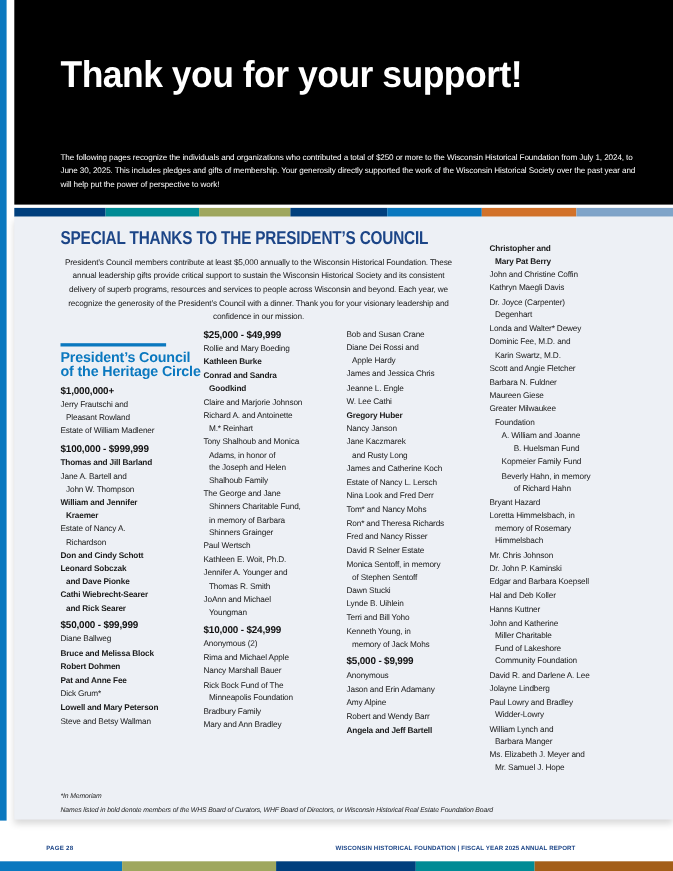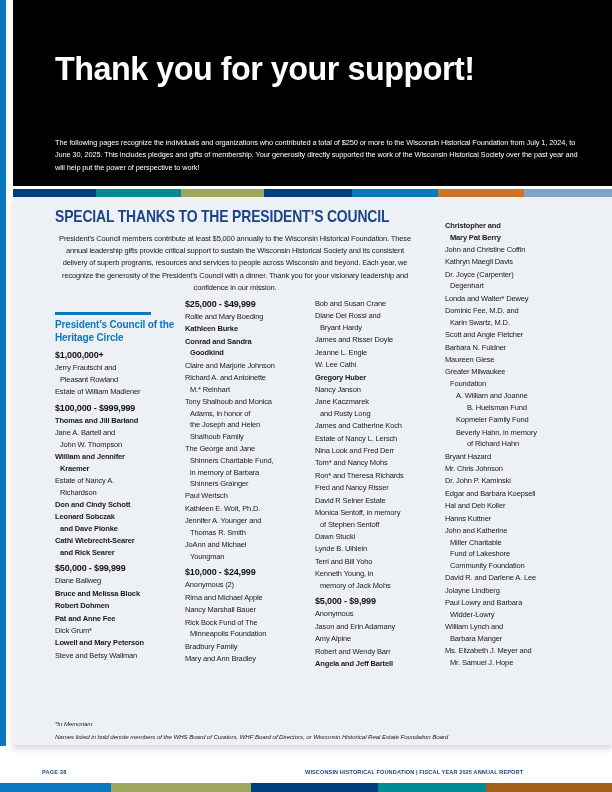--- a/index.html
+++ b/index.html
@@ -14,21 +14,21 @@
   .stripe-bottom { left:0; top:783px; width:612px; height:9px; }
   .content { position:absolute; left:13px; top:197px; width:599px; height:548px; background:#edf0f5; box-shadow:0 4px 6px rgba(0,0,0,0.15); }
   .section-title { position:absolute; left:42px; top:10px; margin:0; color:#1c4587; font-weight:700; font-size:17px; letter-spacing:-0.2px; transform:scaleX(0.82); transform-origin:left; white-space:nowrap; }
   .intro { position:absolute; left:42px; top:36px; width:360px; margin:0; color:#1a1a1a; font-size:7.5px; line-height:12.2px; letter-spacing:-0.15px;text-align:center; }
   .col { position:absolute; font-size:7.5px; line-height:11.6px; color:#1a1a1a; letter-spacing:-0.15px; }
   .col1 { left:42px; top:115px; width:128px; }
   .col2 { left:172px; top:101px; width:130px; }
   .col3 { left:302px; top:101px; width:130px; }
   .col4 { left:432px; top:23px; width:160px; }
   .heading-rule { width:96px; height:3px; background:#0a78bf; margin-bottom:4px; }
-  .circle-heading { color:#0a78bf; font-weight:700; font-size:10px; line-height:12.5px; margin-bottom:5px; }
+  .circle-heading { color:#0a78bf; font-weight:700; font-size:13px; line-height:12.5px; margin-bottom:5px; }
   .tier { font-weight:700; font-size:9px; color:#111; margin:4px 0 1px; line-height:12px; }
   .tier:first-child { margin-top:0; }
   .entry { margin-bottom:0.8px; }
   .entry .line2 { display:block; padding-left:5px; }
   .entry.sub { padding-left:11px; }
   .entry.sub .line2 { padding-left:11px; }
   .bold { font-weight:700; }
   .notes { position:absolute; left:42px; top:520px; font-size:6.2px; font-style:italic; color:#1a1a1a; line-height:13px; letter-spacing:-0.1px; }
   .footer-left { position:absolute; left:42px; top:769px; font-size:5.6px; font-weight:700; color:#1c4587; letter-spacing:0.2px; }
   .footer-right { position:absolute; left:305px; top:769px; font-size:5.6px; font-weight:700; color:#1c4587; letter-spacing:0.1px; white-space:nowrap; }
@@ -109,22 +109,22 @@
         <div class="entry"><span class="line1">Nancy Marshall Bauer</span></div>
         <div class="entry"><span class="line1">Rick Bock Fund of The</span><span class="line2">Minneapolis Foundation</span></div>
         <div class="entry"><span class="line1">Bradbury Family</span></div>
         <div class="entry"><span class="line1">Mary and Ann Bradley</span></div>
       </div>
   </div>
 
   <div class="col col3">
     <div class="list">
         <div class="entry"><span class="line1">Bob and Susan Crane</span></div>
-        <div class="entry"><span class="line1">Diane Dei Rossi and</span><span class="line2">Bryant Hardy</span></div>
-        <div class="entry"><span class="line1">James and Risser Doyle</span></div>
+        <div class="entry"><span class="line1">Diane Dei Rossi and</span><span class="line2">Apple Hardy</span></div>
+        <div class="entry"><span class="line1">James and Jessica Chris</span></div>
         <div class="entry"><span class="line1">Jeanne L. Engle</span></div>
         <div class="entry"><span class="line1">W. Lee Cathi</span></div>
         <div class="entry bold"><span class="line1">Gregory Huber</span></div>
         <div class="entry"><span class="line1">Nancy Janson</span></div>
         <div class="entry"><span class="line1">Jane Kaczmarek</span><span class="line2">and Rusty Long</span></div>
         <div class="entry"><span class="line1">James and Catherine Koch</span></div>
         <div class="entry"><span class="line1">Estate of Nancy L. Lersch</span></div>
         <div class="entry"><span class="line1">Nina Look and Fred Derr</span></div>
         <div class="entry"><span class="line1">Tom* and Nancy Mohs</span></div>
         <div class="entry"><span class="line1">Ron* and Theresa Richards</span></div>
@@ -155,29 +155,30 @@
         <div class="entry"><span class="line1">Londa and Walter* Dewey</span></div>
         <div class="entry"><span class="line1">Dominic Fee, M.D. and</span><span class="line2">Karin Swartz, M.D.</span></div>
         <div class="entry"><span class="line1">Scott and Angie Fletcher</span></div>
         <div class="entry"><span class="line1">Barbara N. Fuldner</span></div>
         <div class="entry"><span class="line1">Maureen Giese</span></div>
         <div class="entry"><span class="line1">Greater Milwaukee</span><span class="line2">Foundation</span></div>
         <div class="entry sub"><span class="line1">A. William and Joanne</span><span class="line2">B. Huelsman Fund</span></div>
         <div class="entry sub"><span class="line1">Kopmeier Family Fund</span></div>
         <div class="entry sub"><span class="line1">Beverly Hahn, in memory</span><span class="line2">of Richard Hahn</span></div>
         <div class="entry"><span class="line1">Bryant Hazard</span></div>
+        <div class="entry"><span class="line1">Loretta Himmelsbach, in</span><span class="line2">memory of Rosemary</span><span class="line2">Himmelsbach</span></div>
         <div class="entry"><span class="line1">Mr. Chris Johnson</span></div>
         <div class="entry"><span class="line1">Dr. John P. Kaminski</span></div>
         <div class="entry"><span class="line1">Edgar and Barbara Koepsell</span></div>
         <div class="entry"><span class="line1">Hal and Deb Koller</span></div>
         <div class="entry"><span class="line1">Hanns Kuttner</span></div>
         <div class="entry"><span class="line1">John and Katherine</span><span class="line2">Miller Charitable</span><span class="line2">Fund of Lakeshore</span><span class="line2">Community Foundation</span></div>
         <div class="entry"><span class="line1">David R. and Darlene A. Lee</span></div>
         <div class="entry"><span class="line1">Jolayne Lindberg</span></div>
-        <div class="entry"><span class="line1">Paul Lowry and Barbara</span><span class="line2">Widder-Lowry</span></div>
+        <div class="entry"><span class="line1">Paul Lowry and Bradley</span><span class="line2">Widder-Lowry</span></div>
         <div class="entry"><span class="line1">William Lynch and</span><span class="line2">Barbara Manger</span></div>
         <div class="entry"><span class="line1">Ms. Elizabeth J. Meyer and</span><span class="line2">Mr. Samuel J. Hope</span></div>
       </div>
   </div>
 
   <div class="notes">
     <div>*In Memoriam</div>
     <div>Names listed in bold denote members of the WHS Board of Curators, WHF Board of Directors, or Wisconsin Historical Real Estate Foundation Board</div>
   </div>
 </div>

